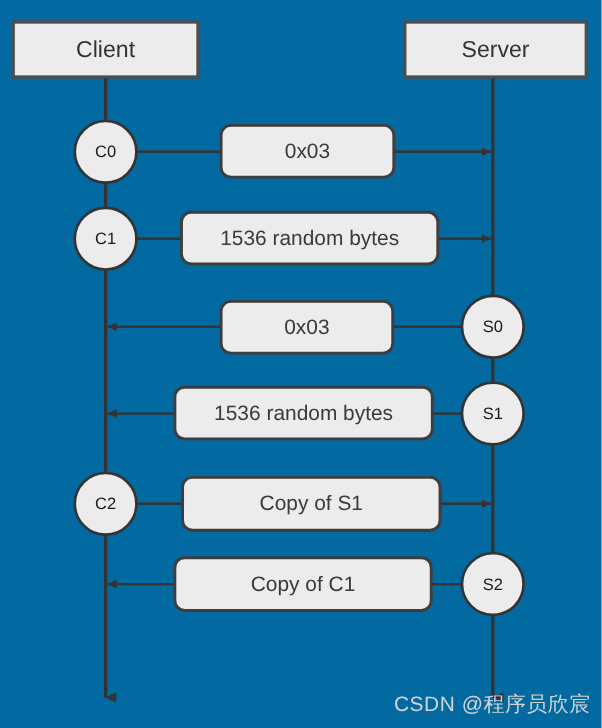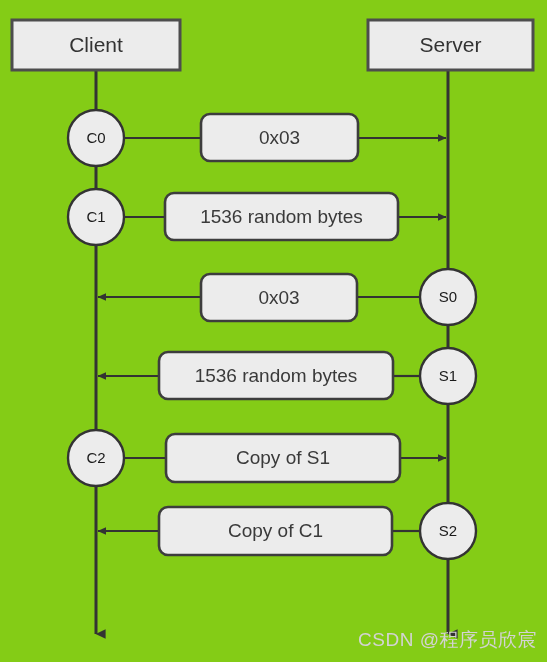--- a/index.html
+++ b/index.html
@@ -7,21 +7,21 @@
     padding: 0;
     background: #ffffff;
   }
   body {
     font-family: "Liberation Sans", sans-serif;
   }
   #diagram-root {
     position: relative;
     width: 547px;
     height: 662px;
-    background: #84cc16;
+    background: #0369a1;
     overflow: hidden;
   }
   svg.diagram-canvas {
     position: absolute;
     left: 0;
     top: 0;
     width: 547px;
     height: 662px;
     display: block;
   }

